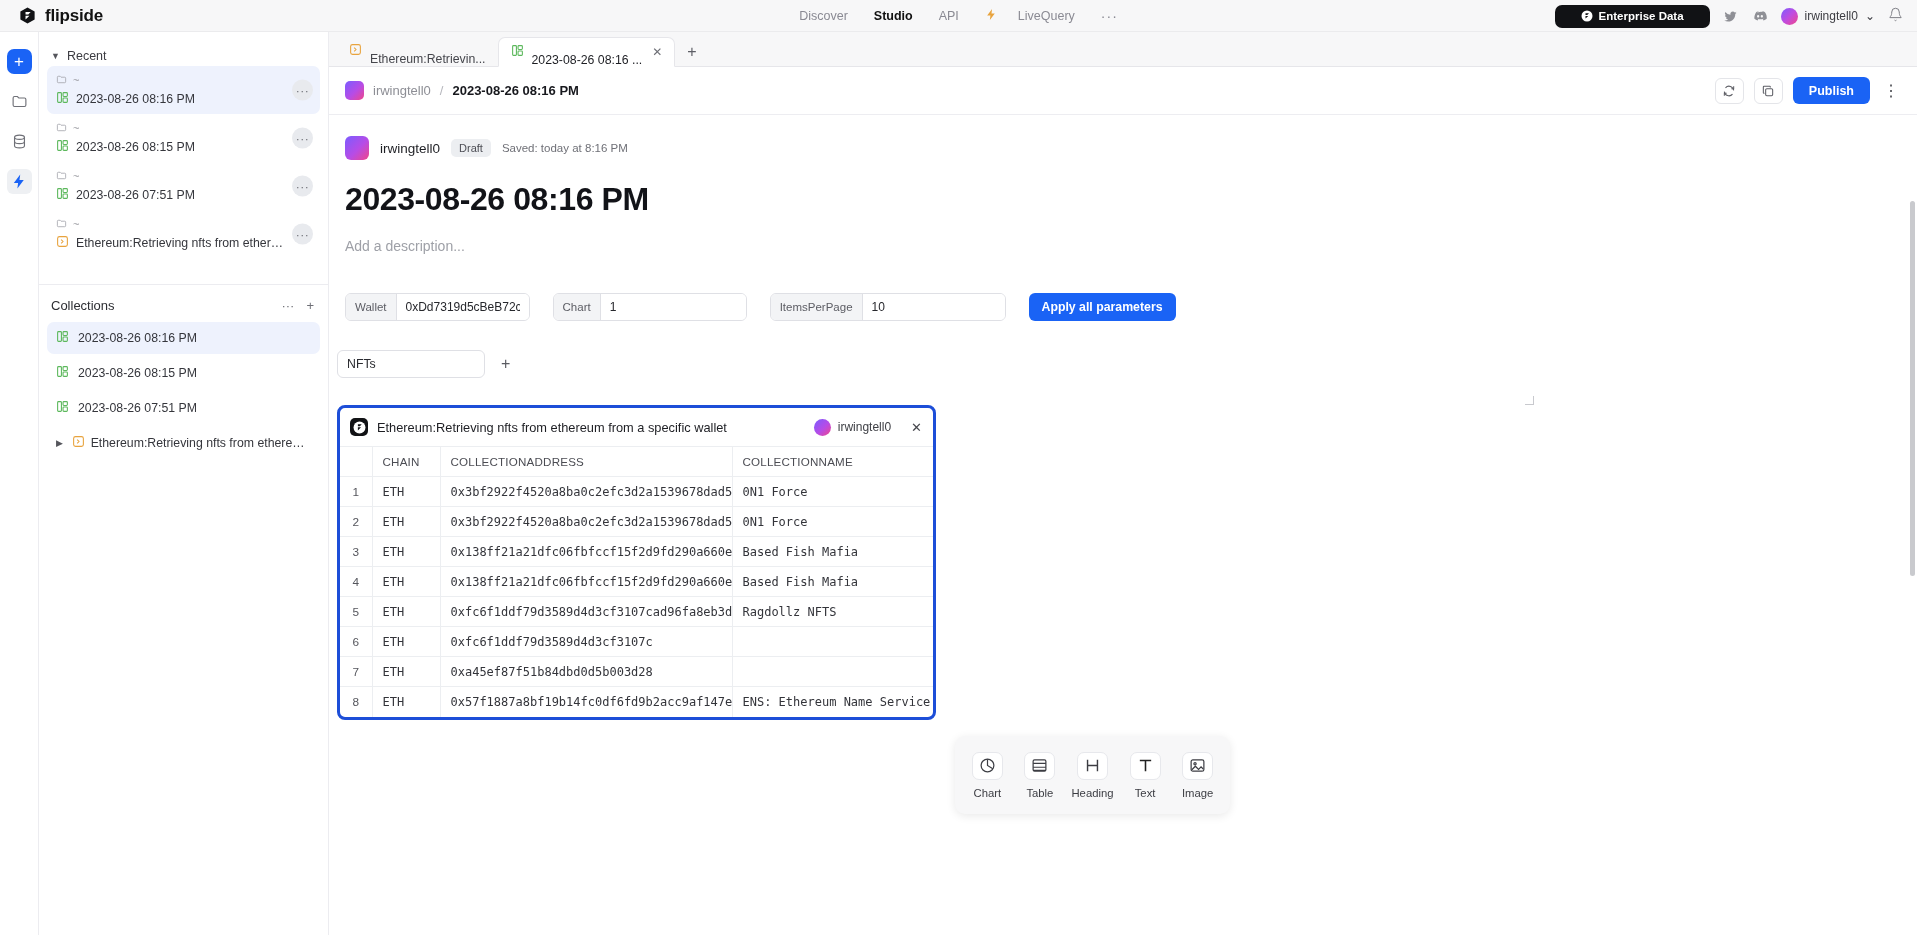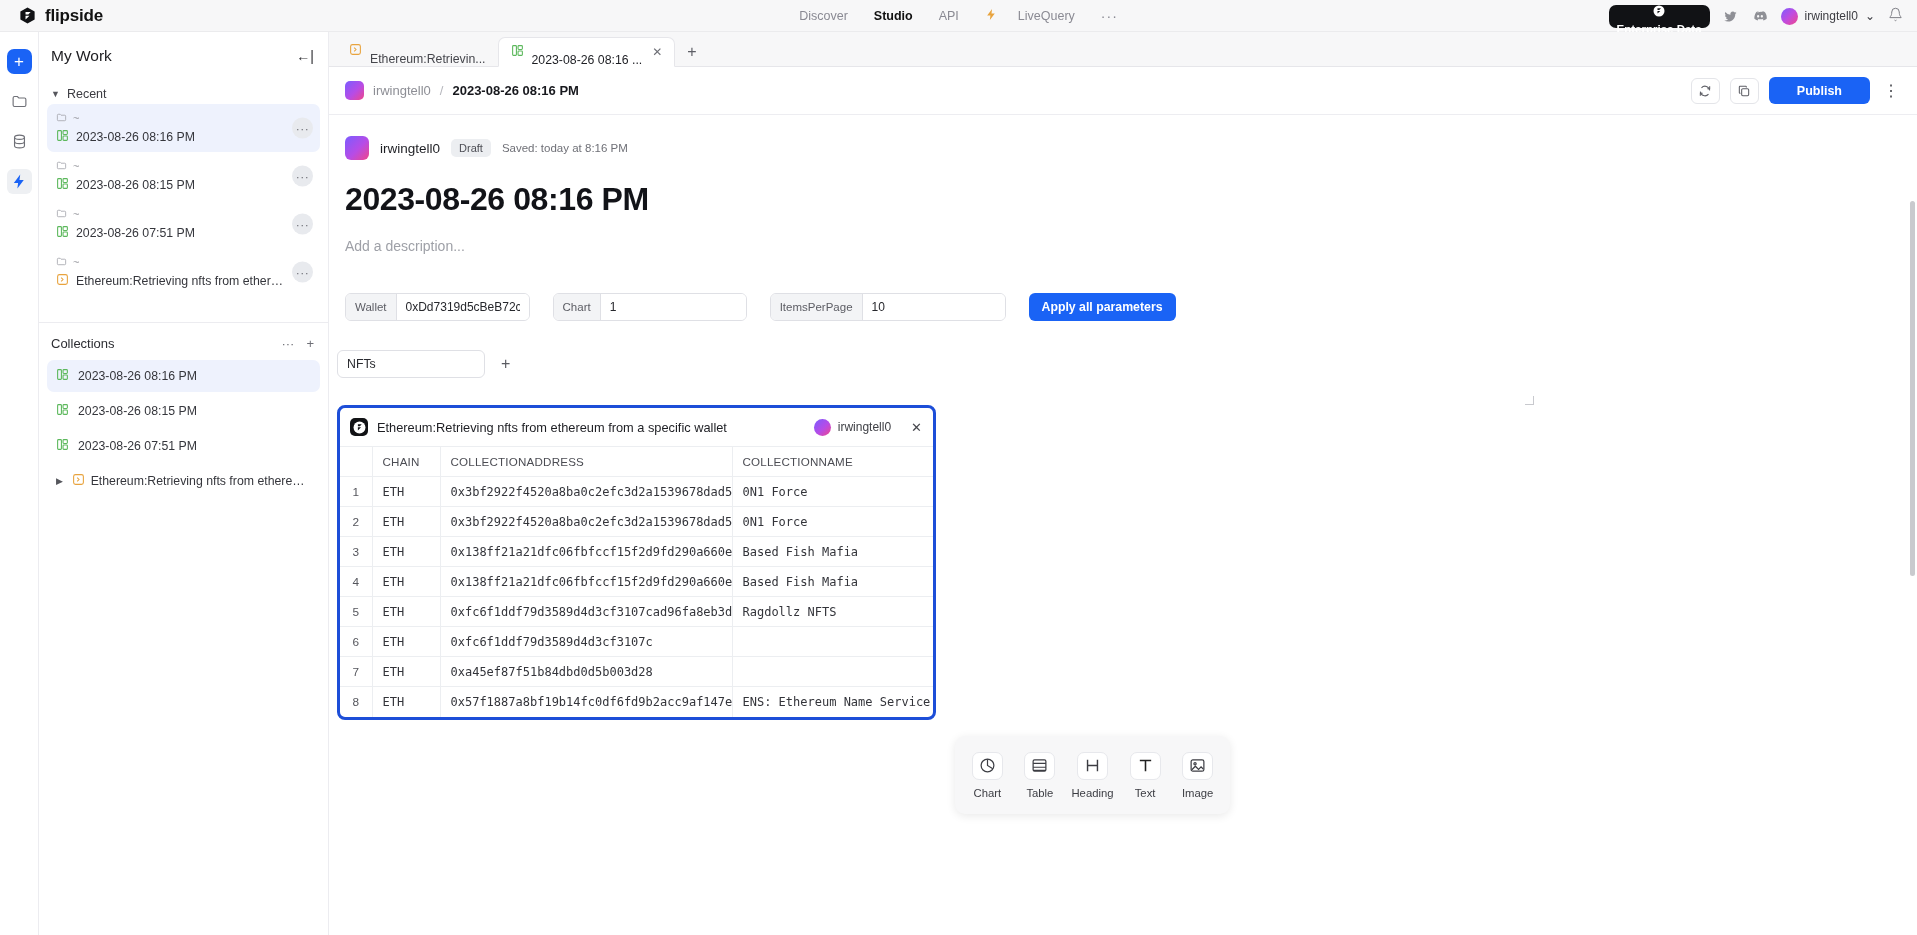--- a/index.html
+++ b/index.html
@@ -33,21 +33,21 @@
   .topnav .lq { display: flex; align-items: center; gap: 20px; }
   .topnav .dots { color: #8a8a93; font-size: 14px; letter-spacing: 1px; }
 
   .topright {
     position: absolute; right: 14px; top: 0; height: 32px;
     display: flex; align-items: center; gap: 13px;
   }
   .ent-pill {
     background: #111215; color: #fff; border-radius: 7px;
     height: 23px; display: flex; align-items: center; gap: 6px;
-    padding: 0 8px; font-size: 11.5px; font-weight: 600; flex-direction: column;
+    padding: 0 26px; font-size: 11.5px; font-weight: 600;
   }
   .ent-pill .dot { width: 12px; height: 12px; }
   .soc { width: 16px; height: 16px; color: #8f9096; display: flex; align-items: center; justify-content: center;}
   .user { display: flex; align-items: center; gap: 7px; }
   .avatar-sm {
     width: 17px; height: 17px; border-radius: 50%;
     background: linear-gradient(135deg,#7b5cff 0%, #c04ce0 50%, #f0468a 100%);
   }
   .user-name { font-size: 12px; color: #3c3c42; }
   .bell { color: #7d7e85; }
@@ -162,21 +162,21 @@
   .crumb-user { font-size: 13px; color: #8d8e95; }
   .crumb-sep { font-size: 13px; color: #b6b7bd; }
   .crumb-doc { font-size: 13px; color: #17181d; font-weight: 600; }
   .head-right { display: flex; align-items: center; gap: 10px; }
   .icon-btn {
     width: 29px; height: 26px; border: 1px solid #e4e5e9; border-radius: 6px;
     display: flex; align-items: center; justify-content: center; color: #5d5e65; background: #fff;
   }
   .publish-btn {
     height: 27px; background: #1a63f5; color: #fff; border-radius: 6px;
-    display: flex; align-items: center; padding: 0 28px; font-size: 12.5px; font-weight: 600;
+    display: flex; align-items: center; padding: 0 16px; font-size: 12.5px; font-weight: 600;
   }
   .kebab { color: #4b4c52; font-size: 16px; padding: 0 3px; letter-spacing: 1px; }
 
   .canvas { position: relative; height: 854px; overflow: hidden; }
   .canvas-inner { padding: 18px 0 0 0; }
 
   .doc-meta { display: flex; align-items: center; gap: 11px; padding: 0 0 0 16px; height: 30px; }
   .avatar-lg {
     width: 24px; height: 24px; border-radius: 6px;
     background: linear-gradient(135deg,#7b5cff 0%, #b74ce6 55%, #f0468a 100%);
@@ -360,24 +360,20 @@
         </svg>
     </div>
     <div class="rail-ic sel">
       <svg width="17" height="17" viewBox="0 0 24 24">
           <path d="M13 2 4 14h6l-1 8 9-12h-6z" fill="#1a63f5"></path>
         </svg>
     </div>
   </div>
 
   <div class="sidebar">
-    <div class="sb-head">
-      <span class="sb-title">My Work</span>
-      <span class="sb-collapse">←|</span>
-    </div>
 
 
     <div class="sec-head">
       <span class="caret">▼</span>
       <span>Recent</span>
     </div>
 
     <div class="rec-item sel">
       <div class="rec-top">
         <span>

